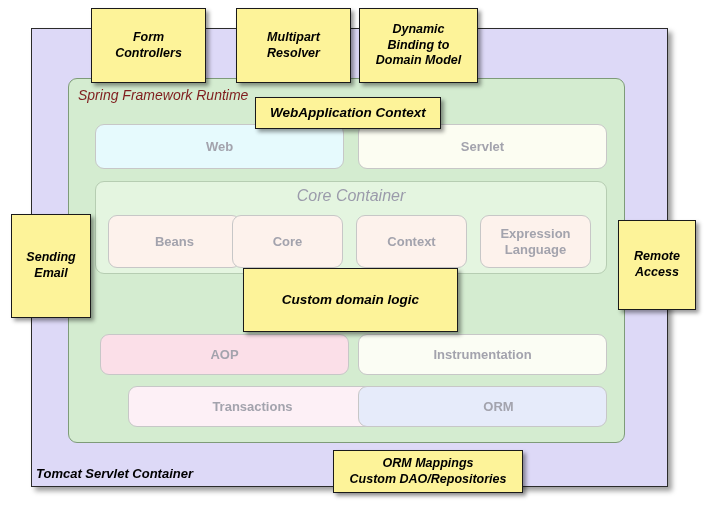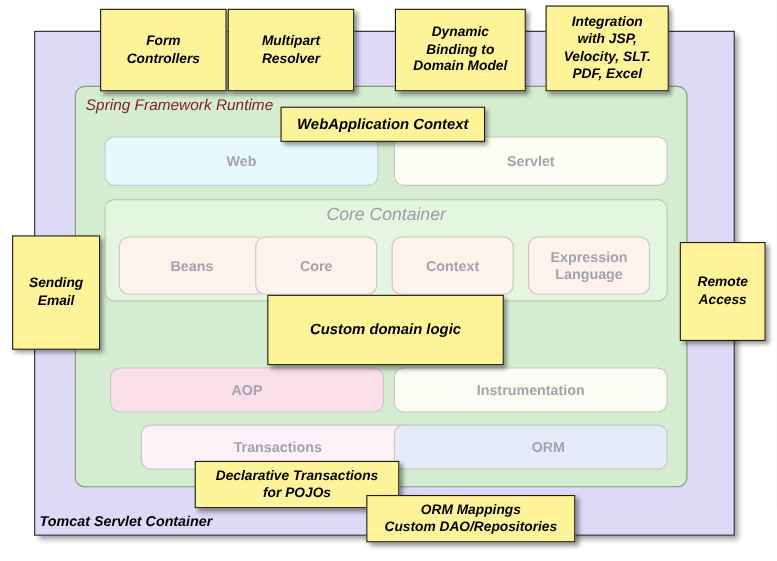--- a/index.html
+++ b/index.html
@@ -169,31 +169,29 @@
 
   <div class="tile" style="left:100px; top:386px; width:249px; height:41px; background:#fdf0f6;margin-left:28px;">
     <span>Transactions</span>
   </div>
   <div class="tile" style="left:358px; top:386px; width:249px; height:41px; background:#e6ebfa;padding-left:32px;">
     <span>ORM</span>
   </div>
 
   <div class="note" style="left:91px; top:8px; width:115px; height:75px;">Form<br>Controllers</div>
 
-  <div class="note" style="left:207px; top:8px; width:115px; height:75px;">Multipart<br>Resolver</div>
+  <div class="note" style="left:236px; top:8px; width:115px; height:75px;">Multipart<br>Resolver</div>
 
   <div class="note" style="left:359px; top:8px; width:119px; height:75px;">Dynamic<br>Binding to<br>Domain Model</div>
 
-  <div class="note" style="left:496px; top:5px; width:112px; height:78px;">Integration<br>with JSP,<br>Velocity, SLT.<br>PDF, Excel</div>
 
   <div class="note wide" style="left:255px; top:97px; width:186px; height:32px;">WebApplication Context</div>
 
   <div class="note" style="left:11px; top:214px; width:80px; height:104px;">Sending<br>Email</div>
 
   <div class="note" style="left:618px; top:220px; width:78px; height:90px;">Remote<br>Access</div>
 
   <div class="note wide" style="left:243px; top:268px; width:215px; height:64px;">Custom domain logic</div>
 
-  <div class="note" style="left:177px; top:419px; width:186px; height:43px;">Declarative Transactions<br>for POJOs</div>
 
   <div class="note" style="left:333px; top:450px; width:190px; height:43px;">ORM Mappings<br>Custom DAO/Repositories</div>
 
 </div>
 
 </body></html>

